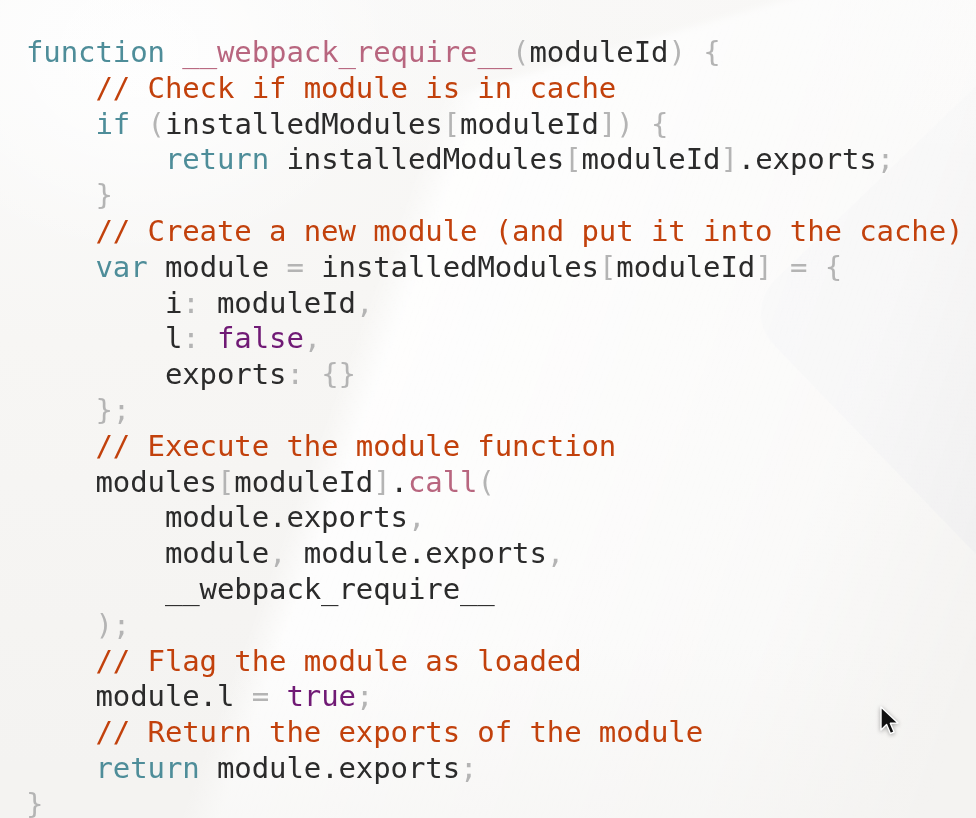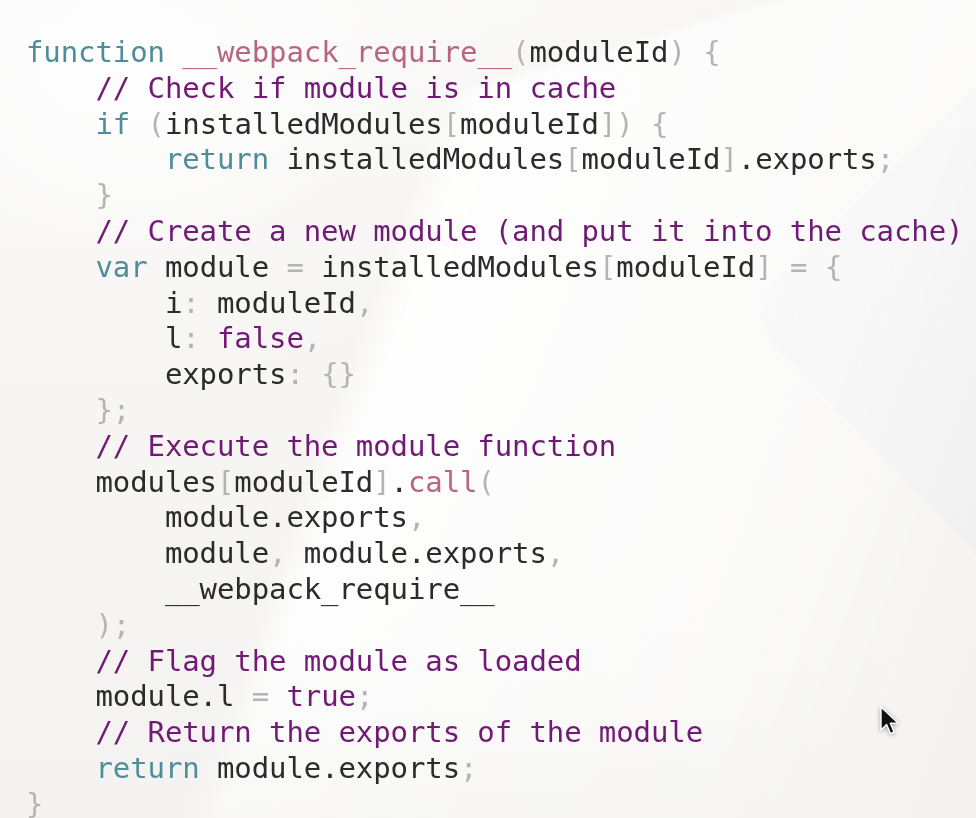--- a/index.html
+++ b/index.html
@@ -90,21 +90,21 @@
     letter-spacing: -0.1px;
     white-space: pre;
     color: #2b2b2b;
   }
 
   .line { display: block; height: 35.8px; }
 
   .kw    { color: #4e8d99; }   
   .fn    { color: #b8667f; }   
   .lit   { color: #701a75; }   
-  .cmt   { color: #701a75; }   
+  .cmt   { color: #c2410c; }   
   .pun   { color: #b4b4b4; }   
   .id    { color: #2b2b2b; }   
 
   
   .code { text-rendering: optimizeLegibility; }
 
   
   .cursor {
     position: absolute;
     left: 879px;

